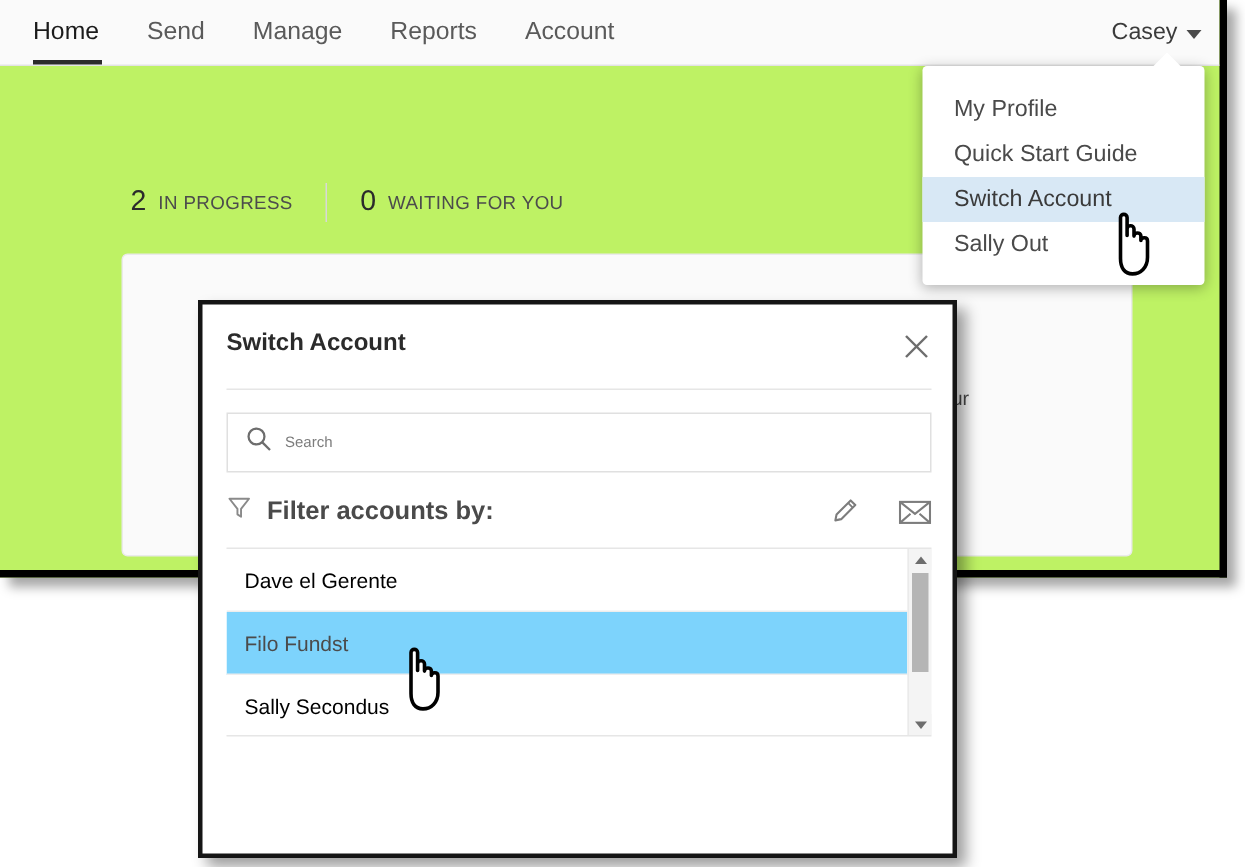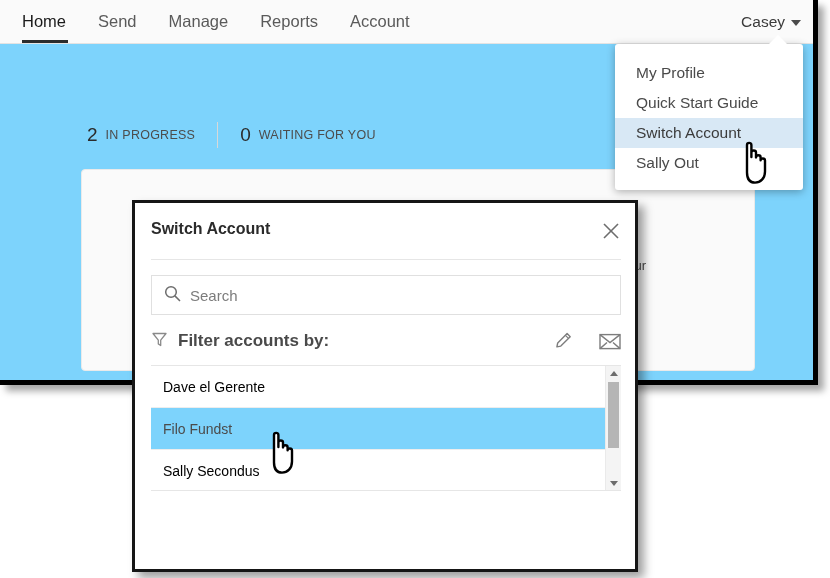--- a/index.html
+++ b/index.html
@@ -9,21 +9,21 @@
     font-family:"Liberation Sans", sans-serif;
     overflow:hidden;
     position:relative;
   }
 
   
   #app-frame{
     position:absolute;
     left:0; top:0;
     width:818px; height:385px;
-    background:#7dd3fc;
+    background:#bef264;
     border-right:5px solid #000;
     border-bottom:5px solid #000;
     box-sizing:border-box;
     box-shadow:6px 6px 7px rgba(0,0,0,.35);
     overflow:hidden;
   }
 
   
   .navbar{
     position:absolute;left:0;top:0;right:0;height:43px;
@@ -136,21 +136,21 @@
     position:absolute;left:16px;right:14px;top:56px;height:1px;background:#e6e6e6;
   }
 
   .search-wrap{
     position:absolute;left:16px;top:72px;right:14px;height:40px;
     border:1px solid #e0e0e0;background:#fff;
     display:flex;align-items:center;gap:9px;padding:0 12px;
     box-sizing:border-box;cursor:text;
   }
   .search-input{
-    border:none;outline:none;font-size:15px;color:#6d6d6d;
+    border:none;outline:none;font-size:10px;color:#6d6d6d;
     font-family:"Liberation Sans", sans-serif;
     background:transparent;flex:1;padding:0;
   }
   .search-input::placeholder{color:#7c7c7c;}
 
   .filter-row{
     position:absolute;left:16px;right:14px;top:120px;height:36px;
     display:flex;align-items:center;
   }
   .filter-label{font-size:17px;font-weight:bold;color:#4a4a4a;margin-left:10px;}

